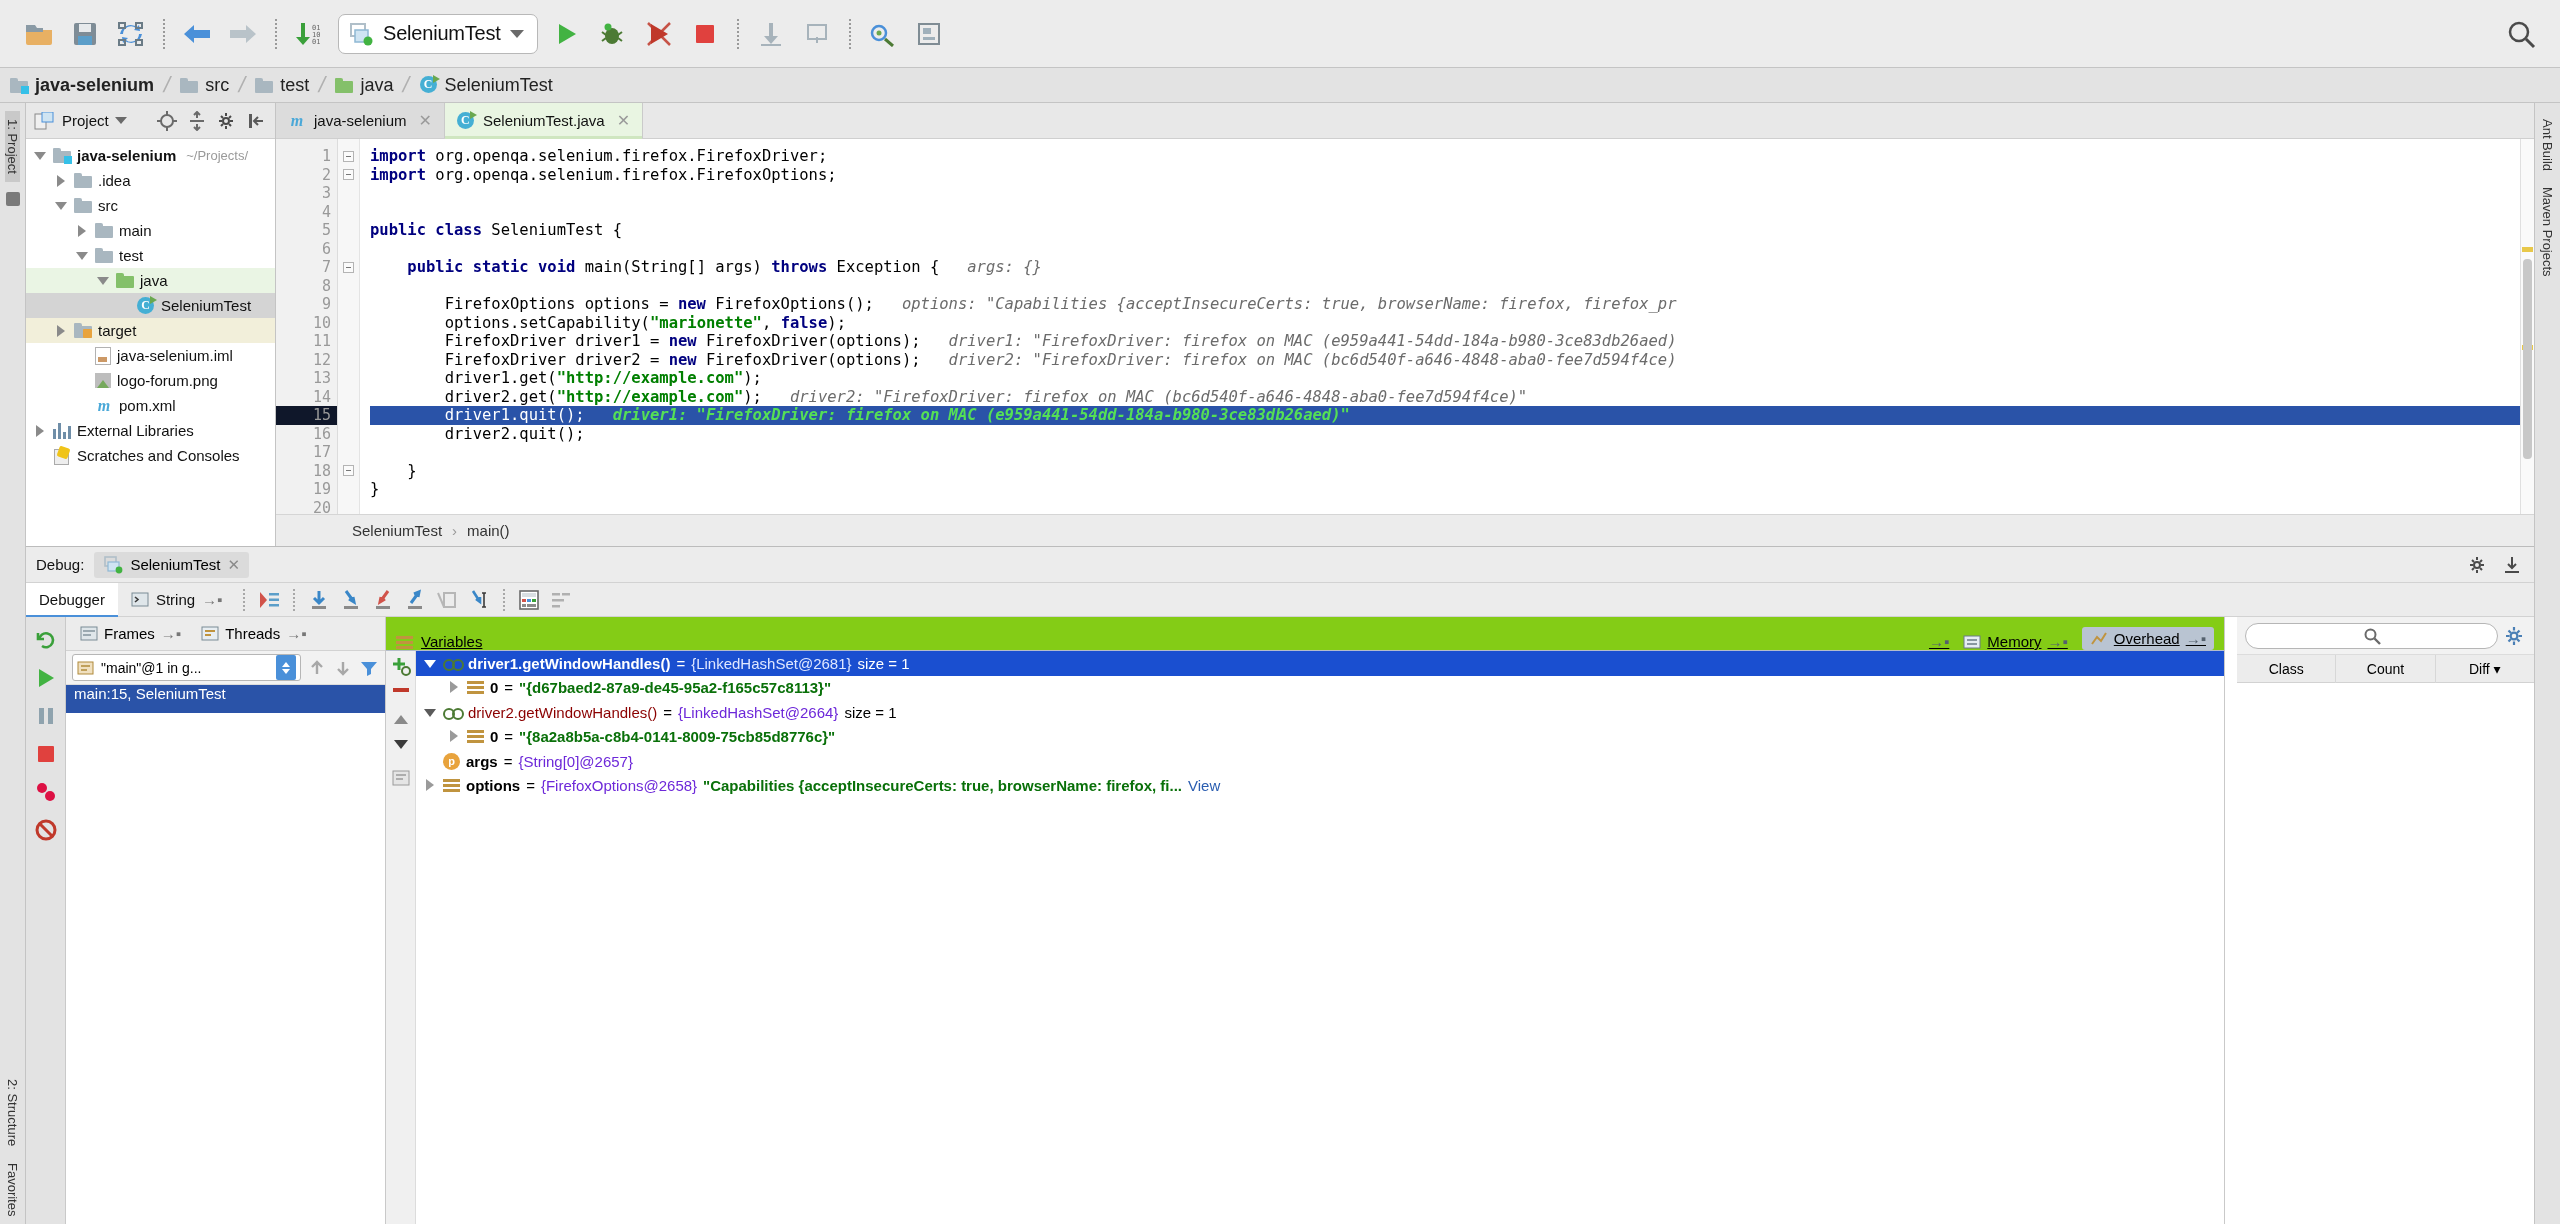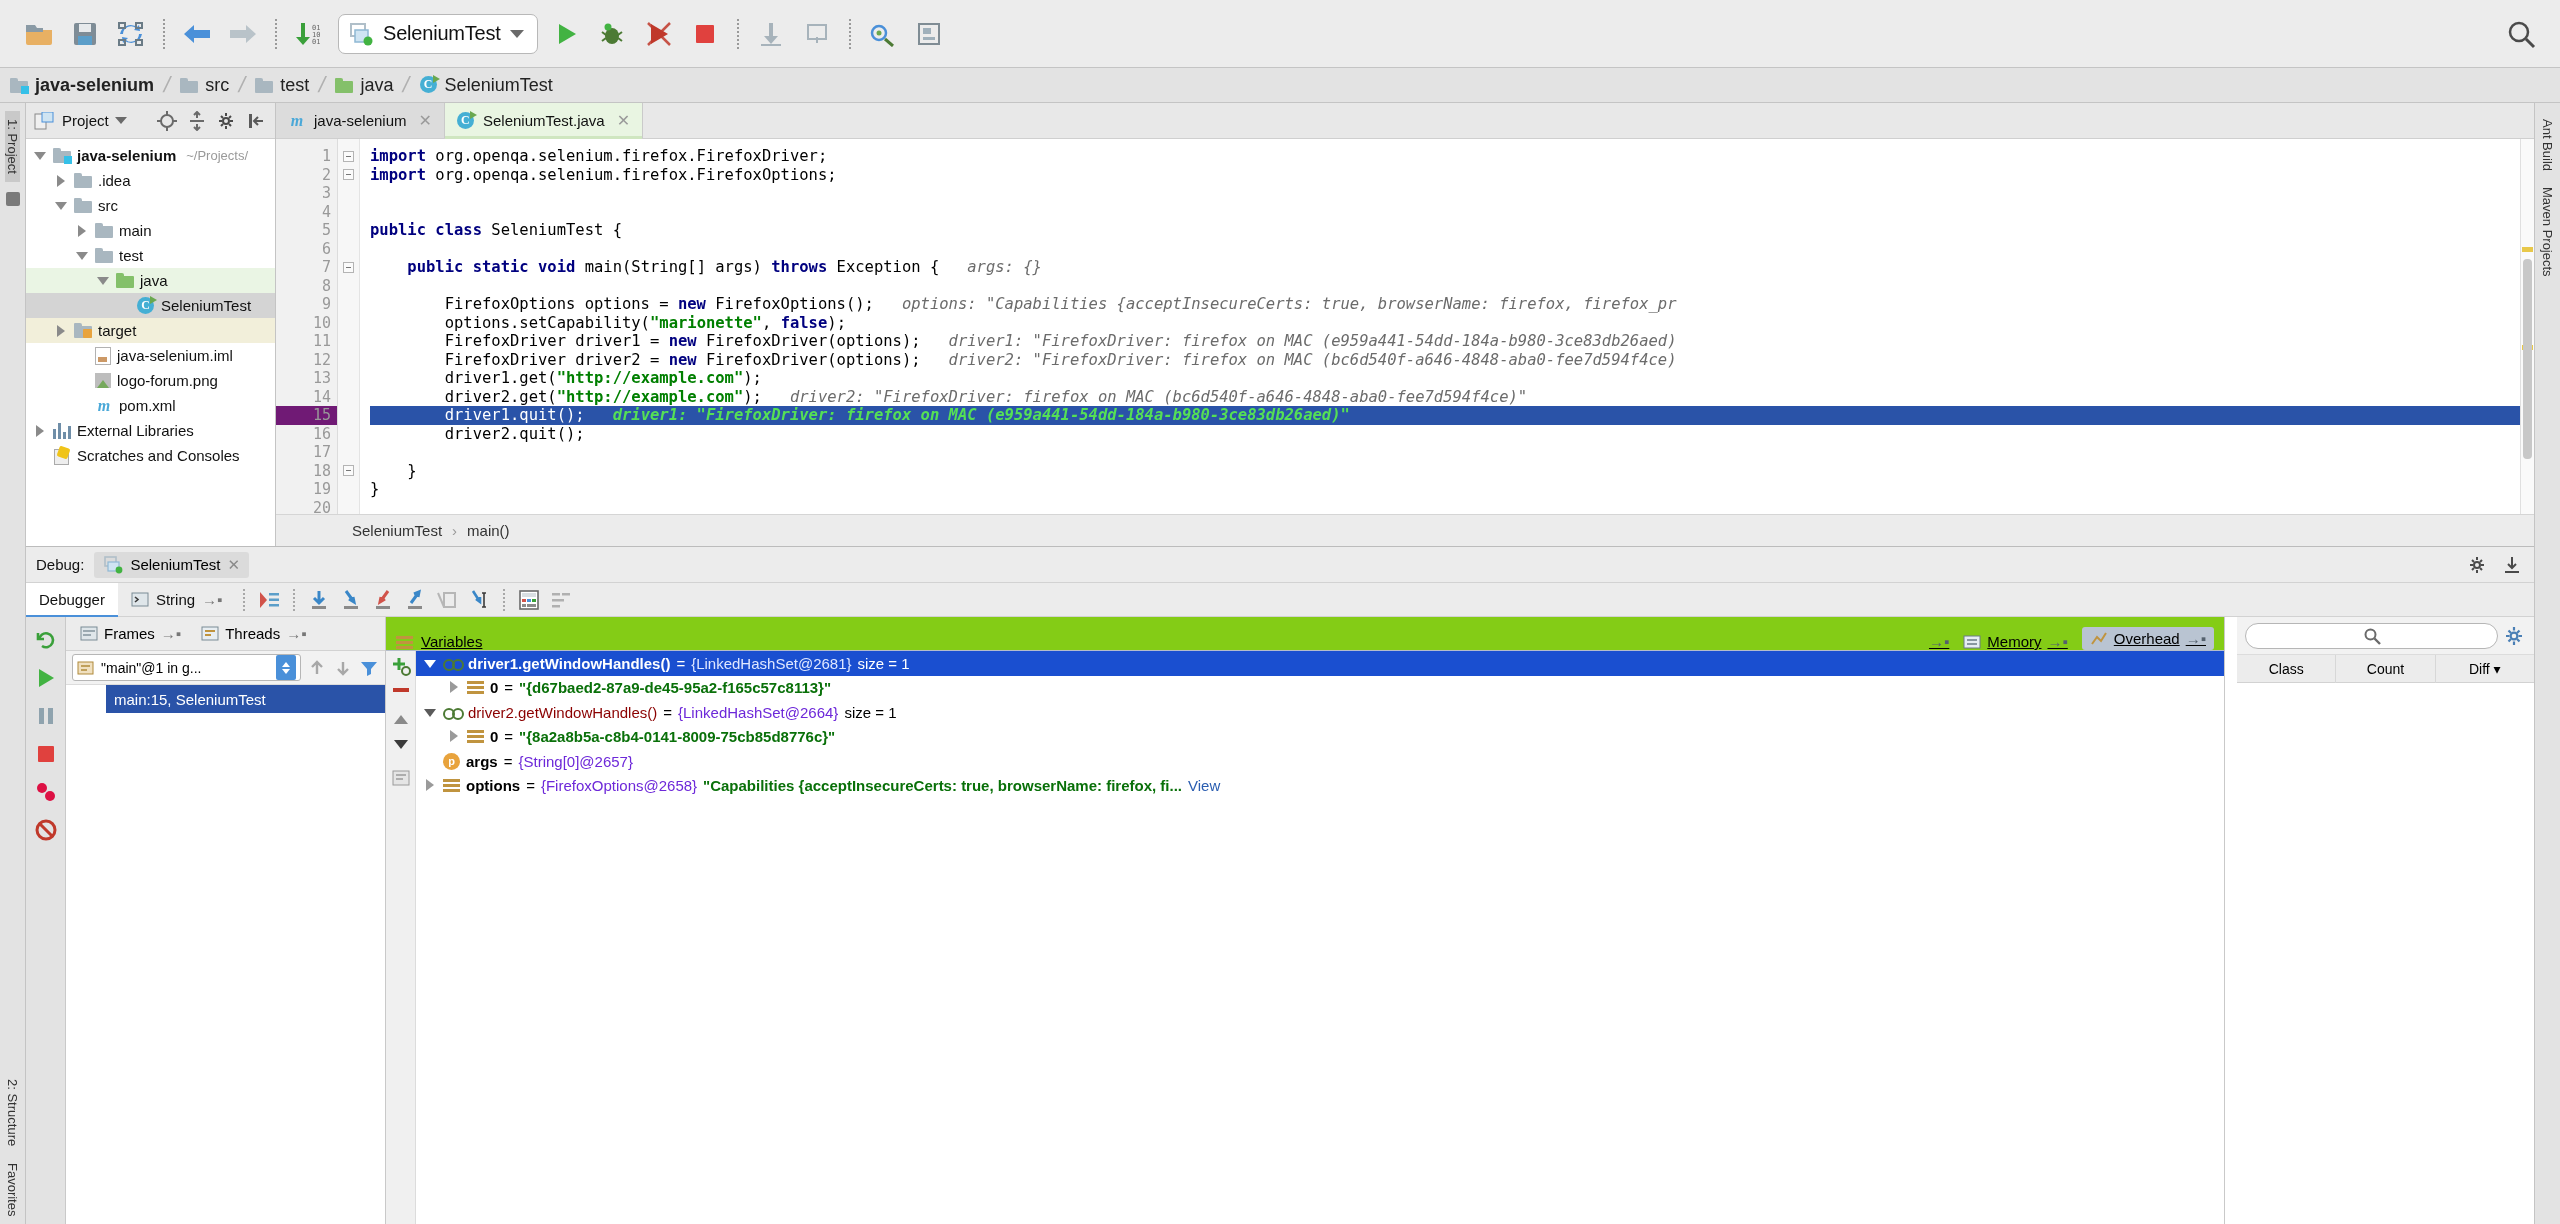--- a/index.html
+++ b/index.html
@@ -146,21 +146,21 @@
   .etab.active { background: #e9f5e2; }
   .etab.active::after { content: ""; position: absolute; left: 0; right: 0; bottom: -1px; height: 3px; background: #cfe6c0; }
   .etab .x { color: #9a9a9a; font-size: 16px; margin-left: 4px; }
 
   .code-wrap { flex: 1 1 auto; display: flex; position: relative; min-height: 0; overflow: hidden; }
   .gutter {
     width: 62px; flex: 0 0 62px; background: #f1f1f1; border-right: 1px solid #dcdcdc;
     padding-top: 8px; font-family: "DejaVu Sans Mono", monospace; font-size: 15px; color: #999;
   }
   .gline { height: 18.5px; display: flex; align-items: center; justify-content: flex-end; padding-right: 6px; position: relative; }
-  .gline.hl { background: #701a75; }
+  .gline.hl { background: #0f172a; }
   .grun {
     position: absolute; right: -18px; width: 0; height: 0;
     border-left: 10px solid #6aa84f; border-top: 6px solid transparent; border-bottom: 6px solid transparent;
   }
   .gbp {
     position: absolute; right: -20px; width: 15px; height: 15px; border-radius: 50%;
     background: #d14; border: 2px solid #a01; display:flex; align-items:center; justify-content:center;
   }
   .gbp::after { content:""; width: 9px; height: 2px; background: #fff; transform: rotate(-45deg); }
 
@@ -217,21 +217,21 @@
   .fr-tab { display: flex; align-items: center; gap: 6px; padding: 0 6px; }
   .thread-bar { height: 34px; display: flex; align-items: center; gap: 6px; padding: 3px 6px; background: #f2f2f2; border-bottom: 1px solid #dcdcdc; }
   .thread-select {
     flex: 1; height: 27px; background: #fff; border: 1px solid #b6b6b6; border-radius: 3px;
     display: flex; align-items: center; gap: 6px; padding: 0 4px; font-size: 14px;
   }
   .sel-arrow { margin-left: auto; width: 20px; height: 25px; background: #4a90d9; border-radius: 2px; display: flex; flex-direction: column; align-items: center; justify-content: center; gap: 2px; }
   .sel-arrow i { width: 0; height: 0; border-left: 4px solid transparent; border-right: 4px solid transparent; }
   .sel-arrow i.up { border-bottom: 5px solid #fff; }
   .sel-arrow i.dn { border-top: 5px solid #fff; }
-  .frame-item { height: 28px; display: flex; align-items: center; padding: 0 8px; font-size: 15px; background: #2a53a8; color: #fff; margin-left: 40px; }
+  .frame-item { height: 28px; display: flex; align-items: flex-start; padding: 0 8px; font-size: 15px; background: #2a53a8; color: #fff; }
 
   .vars-col { flex: 1 1 auto; display: flex; flex-direction: column; min-width: 0; background: #fff; }
   .vars-hdr { height: 34px; display: flex; align-items: flex-end; background: #84cc16; border-bottom: 1px solid #b4bdcb; font-size: 15px; gap: 8px; padding: 0 10px; text-decoration: underline; }
   .vars-hdr-spacer { flex: 1; }
   .vars-body { flex: 1 1 auto; display: flex; min-height: 0; }
   .vars-side { width: 30px; flex: 0 0 30px; background: #f0f0f0; border-right: 1px solid #dcdcdc; display: flex; flex-direction: column; align-items: center; padding-top: 4px; gap: 6px; }
   .vars-tree { flex: 1 1 auto; overflow: hidden; font-size: 15px; min-width: 0; }
   .vrow { height: 24.5px; display: flex; align-items: center; gap: 6px; white-space: nowrap; padding-left: 8px; }
   .vrow.sel { background: #1a4fd0; color: #fff; }
   .vtw { width: 13px; flex: 0 0 13px; position: relative; height: 13px; }

